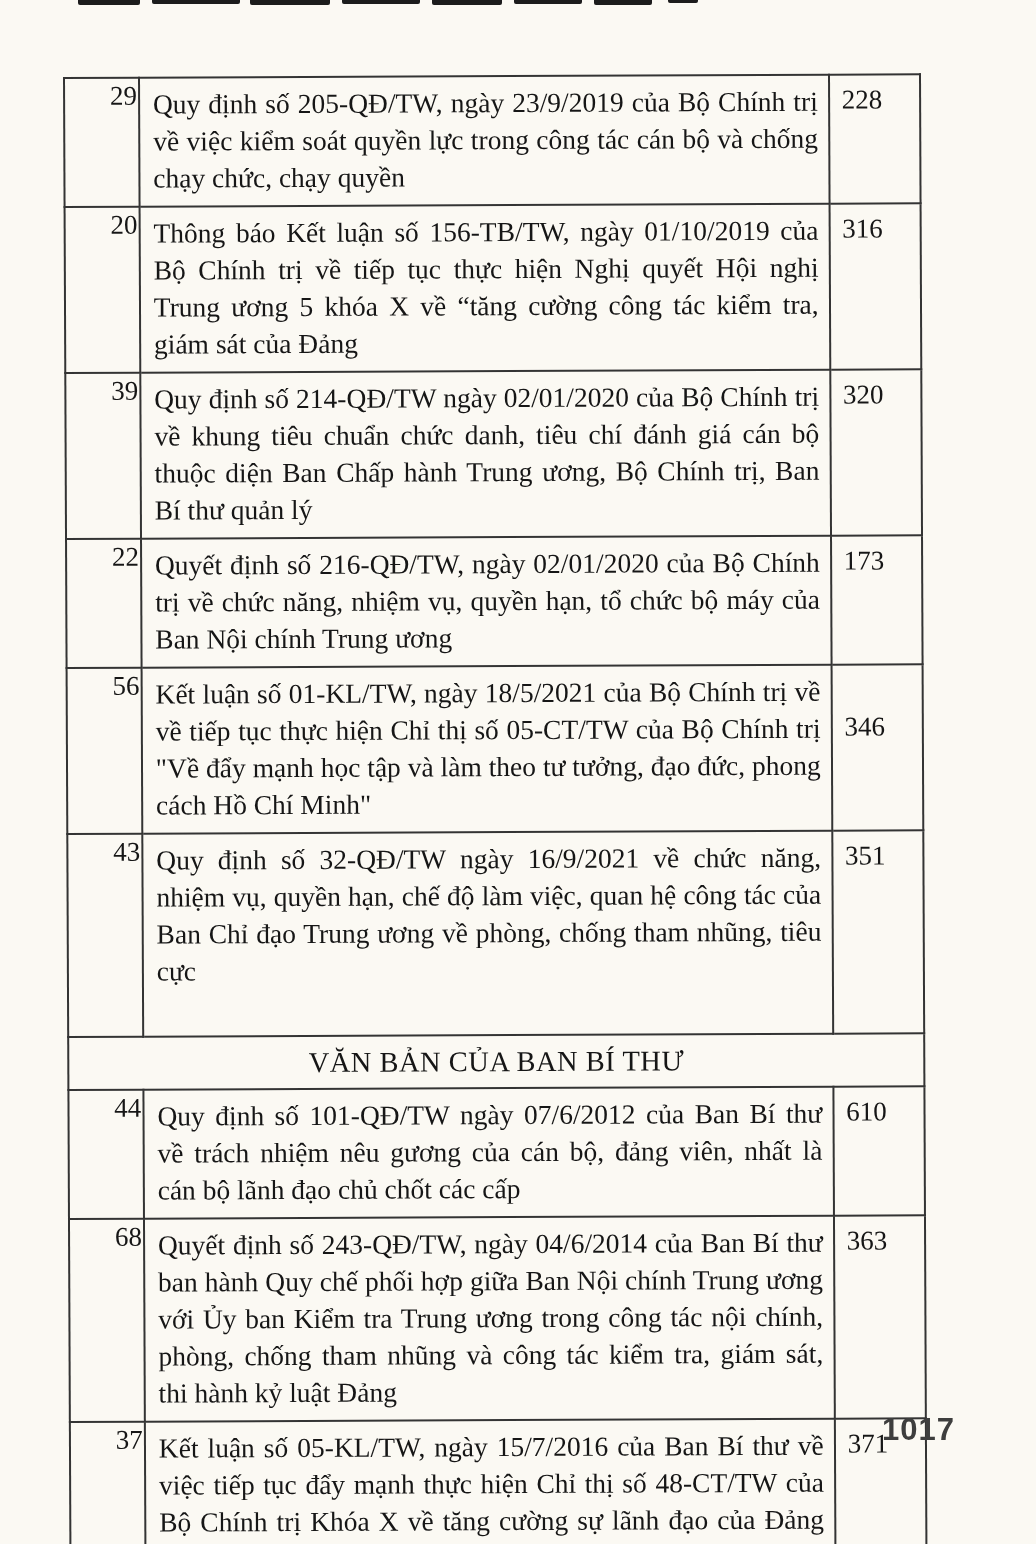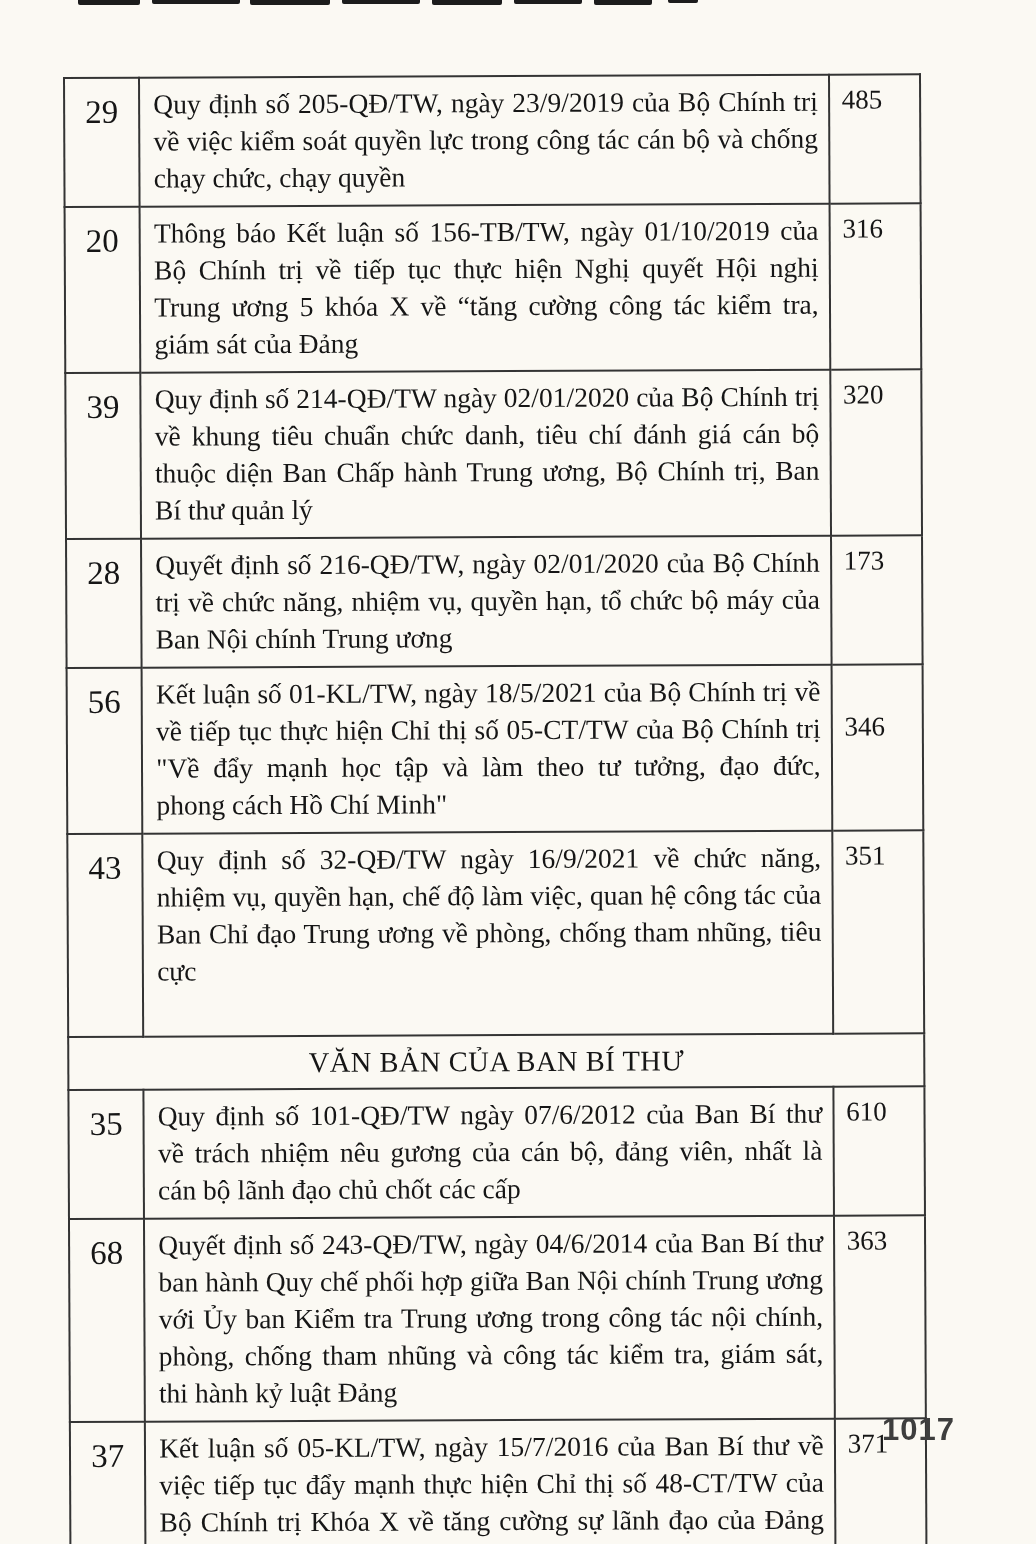--- a/index.html
+++ b/index.html
@@ -36,23 +36,23 @@
     border-collapse: collapse;
     transform: rotate(-0.25deg);
     transform-origin: left top;
   }
   .doc-table td {
     border: 2px solid #343434;
     vertical-align: top;
   }
   td.cell-no {
     width: 74px;
-    text-align: center;
-    font-size: 33px;
-    padding-top: 15px;
+    text-align: right;
+    font-size: 27px;
+    padding-top: 2px;
   }
   td.cell-desc {
     width: 704px;
     font-size: 27.5px;
     line-height: 37px;
     padding: 7px 10px 9px 13px;
     text-align: justify;
   }
   td.cell-page {
     width: 80px;
@@ -89,52 +89,52 @@
     <i style="left: 514px; width: 68px; height: 4px;"></i>
     <i style="left: 594px; width: 58px; height: 5px;"></i>
     <i style="left: 668px; width: 30px; height: 3px;"></i>
   </div>
 
 <table class="doc-table">
   <tbody>
       <tr>
         <td class="cell-no">29</td>
         <td class="cell-desc">Quy định số 205-QĐ/TW, ngày 23/9/2019 của Bộ Chính trị về việc kiểm soát quyền lực trong công tác cán bộ và chống chạy chức, chạy quyền</td>
-        <td class="cell-page">485</td>
+        <td class="cell-page">228</td>
       </tr>
       <tr>
         <td class="cell-no">20</td>
         <td class="cell-desc">Thông báo Kết luận số 156-TB/TW, ngày 01/10/2019 của Bộ Chính trị về tiếp tục thực hiện Nghị quyết Hội nghị Trung ương 5 khóa X về “tăng cường công tác kiểm tra, giám sát của Đảng</td>
         <td class="cell-page">316</td>
       </tr>
       <tr>
         <td class="cell-no">39</td>
         <td class="cell-desc">Quy định số 214-QĐ/TW ngày 02/01/2020 của Bộ Chính trị về khung tiêu chuẩn chức danh, tiêu chí đánh giá cán bộ thuộc diện Ban Chấp hành Trung ương, Bộ Chính trị, Ban Bí thư quản lý</td>
         <td class="cell-page">320</td>
       </tr>
       <tr>
-        <td class="cell-no">28</td>
+        <td class="cell-no">22</td>
         <td class="cell-desc">Quyết định số 216-QĐ/TW, ngày 02/01/2020 của Bộ Chính trị về chức năng, nhiệm vụ, quyền hạn, tổ chức bộ máy của Ban Nội chính Trung ương</td>
         <td class="cell-page">173</td>
       </tr>
       <tr>
         <td class="cell-no">56</td>
         <td class="cell-desc">Kết luận số 01-KL/TW, ngày 18/5/2021 của Bộ Chính trị về về tiếp tục thực hiện Chỉ thị số 05-CT/TW của Bộ Chính trị "Về đẩy mạnh học tập và làm theo tư tưởng, đạo đức, phong cách Hồ Chí Minh"</td>
         <td class="cell-page" style="padding-top: 46px;">346</td>
       </tr>
       <tr>
         <td class="cell-no">43</td>
         <td class="cell-desc" style="padding-bottom: 46px;">Quy định số 32-QĐ/TW ngày 16/9/2021 về chức năng, nhiệm vụ, quyền hạn, chế độ làm việc, quan hệ công tác của Ban Chỉ đạo Trung ương về phòng, chống tham nhũng, tiêu cực</td>
         <td class="cell-page">351</td>
       </tr>
       <tr>
         <td colspan="3" class="cell-section">VĂN BẢN CỦA BAN BÍ THƯ</td>
       </tr>
       <tr>
-        <td class="cell-no">35</td>
+        <td class="cell-no">44</td>
         <td class="cell-desc">Quy định số 101-QĐ/TW ngày 07/6/2012 của Ban Bí thư về trách nhiệm nêu gương của cán bộ, đảng viên, nhất là cán bộ lãnh đạo chủ chốt các cấp</td>
         <td class="cell-page">610</td>
       </tr>
       <tr>
         <td class="cell-no">68</td>
         <td class="cell-desc">Quyết định số 243-QĐ/TW, ngày 04/6/2014 của Ban Bí thư ban hành Quy chế phối hợp giữa Ban Nội chính Trung ương với Ủy ban Kiểm tra Trung ương trong công tác nội chính, phòng, chống tham nhũng và công tác kiểm tra, giám sát, thi hành kỷ luật Đảng</td>
         <td class="cell-page">363</td>
       </tr>
       <tr>
         <td class="cell-no">37</td>

